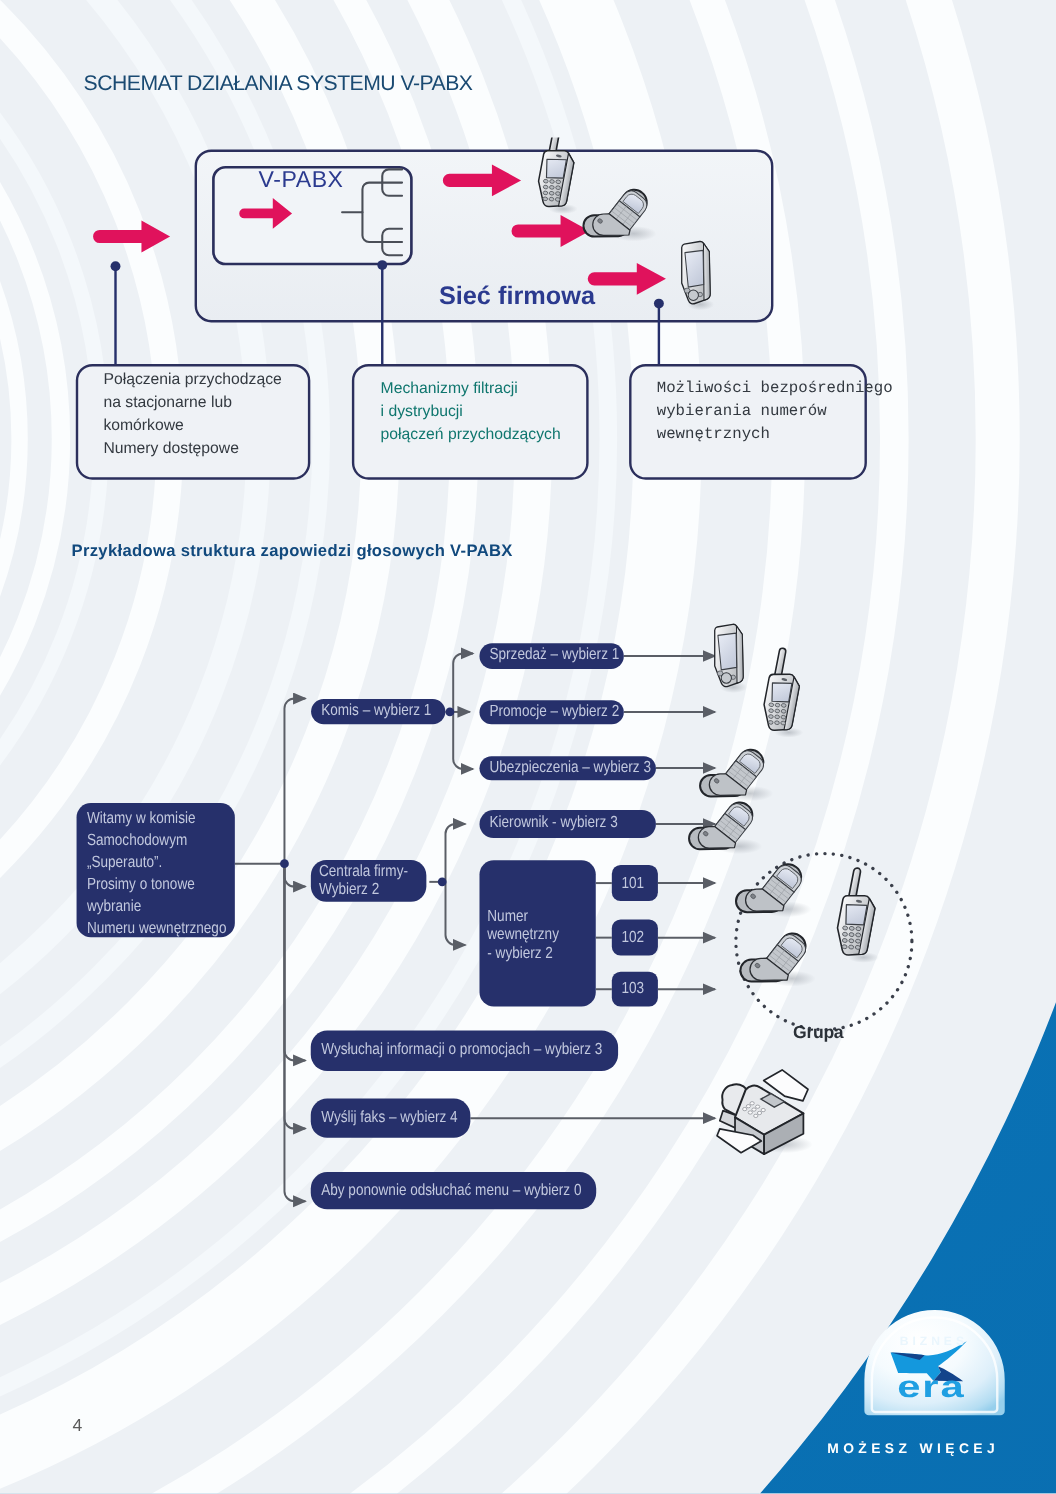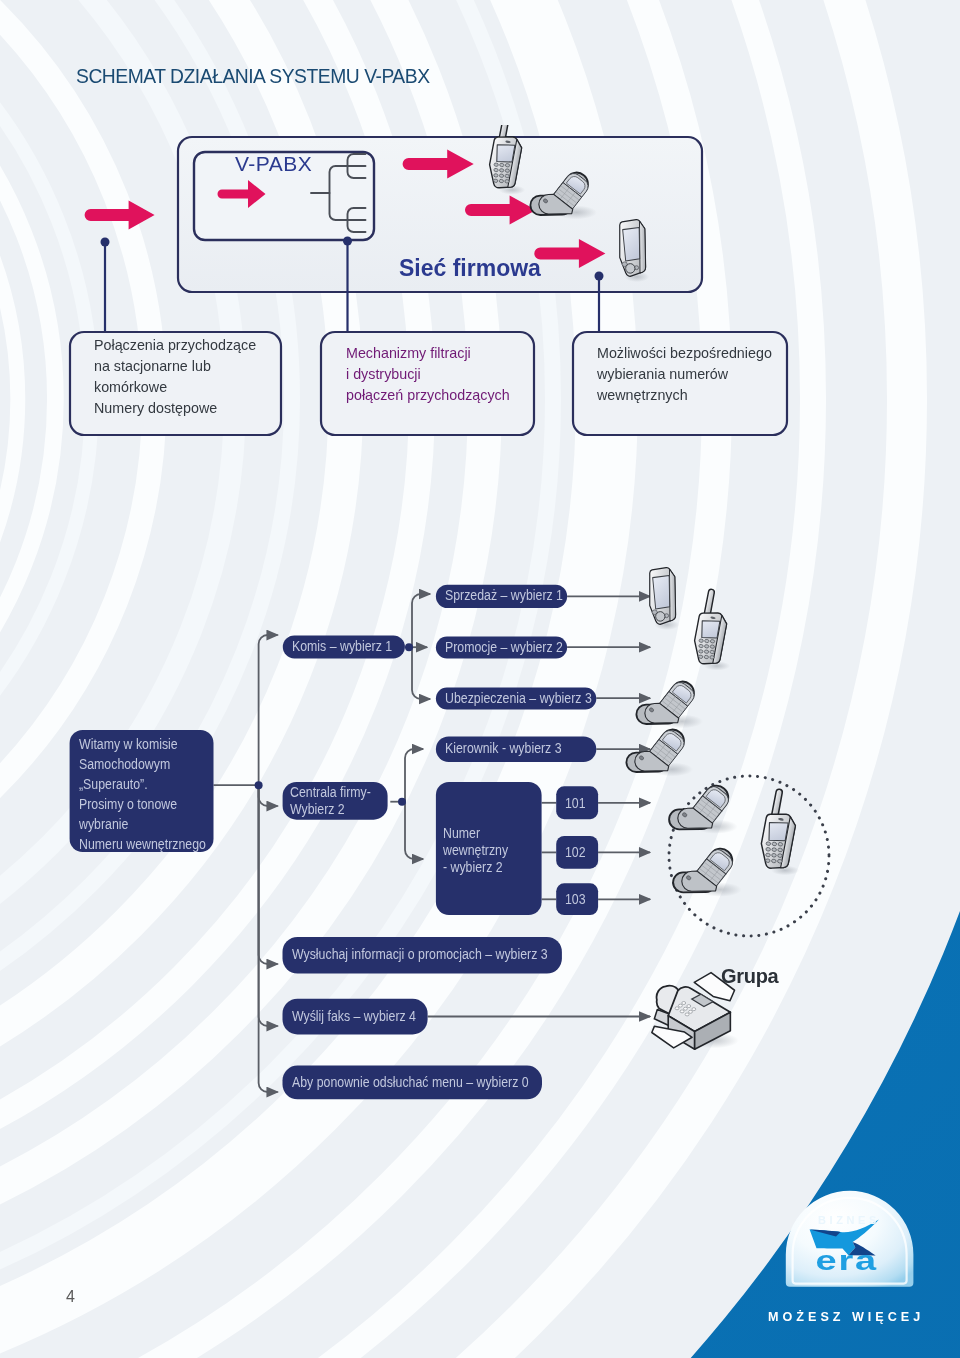--- a/index.html
+++ b/index.html
@@ -246,32 +246,33 @@
 
     <use href="#symCandybar" transform="translate(417,-9) scale(0.66)"></use>
     <use href="#symFlip" transform="translate(481,44) scale(0.70)"></use>
     <use href="#symPda" transform="translate(552,93) scale(0.62,0.70)"></use>
   </svg>
 
   <div class="abs" style="left:94px;top:335px;font-size:14.3px;line-height:21px;color:#333940;white-space:pre;">Połączenia przychodzące
 na stacjonarne lub
 komórkowe
 Numery dostępowe</div>
-  <div class="abs" style="left:346px;top:343px;font-size:14.3px;line-height:21px;color:#701a75;white-space:pre;">Mechanizmy filtracji
+  <div class="abs" style="left:346px;top:343px;font-size:14.3px;line-height:21px;color:#0f766e;white-space:pre;">Mechanizmy filtracji
 i dystrybucji
 połączeń przychodzących</div>
-  <div class="abs" style="left:597px;top:343px;font-size:14.3px;line-height:21px;color:#333940;white-space:pre;">Możliwości bezpośredniego
+  <div class="abs" style="left:597px;top:343px;font-size:14.3px;line-height:21px;color:#333940;white-space:pre;font-family:Liberation Mono, monospace;">Możliwości bezpośredniego
 wybierania numerów
 wewnętrznych</div>
 
   <div class="abs" style="left:235px;top:152px;font-size:21px;font-weight:normal;color:#2b3a8f;letter-spacing:0.5px;">V-PABX</div>
   <div class="abs" style="left:375px;top:255px;font-size:23px;font-weight:bold;color:#2b3a8f;margin-left:24px;">Sieć firmowa</div>
 
   <div class="abs" style="left:76px;top:66px;font-size:19.3px;letter-spacing:-0.47px;color:#1a4a72;">SCHEMAT DZIAŁANIA SYSTEMU V-PABX</div>
 
+  <div class="abs" style="left:65px;top:492px;font-size:15.1px;font-weight:bold;letter-spacing:0.3px;color:#11497d;">Przykładowa struktura zapowiedzi głosowych V-PABX</div>
 
   <svg class="abs" width="900" height="560" viewBox="0 0 900 560" style="left:60px;top:560px;">
     <defs>
       <marker id="arwGrey" markerWidth="7" markerHeight="7" refX="6.2" refY="3" orient="auto">
         <path d="M0 0 L7 3 L0 6 z" fill="#5a5e66"></path>
       </marker>
       <marker id="arwNavy" markerWidth="7" markerHeight="7" refX="6.2" refY="3" orient="auto">
         <path d="M0 0 L7 3 L0 6 z" fill="#3a3f4a"></path>
       </marker>
     </defs>
@@ -358,21 +359,21 @@
   <div class="abs cond" style="left:445px;top:740px;font-size:14.7px;color:#c2c8de;transform:scaleX(0.84);white-space:pre;">Kierownik - wybierz 3</div>
   <div class="abs cond" style="left:443px;top:825px;font-size:14.7px;line-height:17.2px;color:#c2c8de;transform:scaleX(0.84);white-space:pre;">Numer
 wewnętrzny
 - wybierz 2</div>
   <div class="abs cond" style="left:565px;top:795px;font-size:14.7px;color:#c2c8de;transform:scaleX(0.84);">101</div>
   <div class="abs cond" style="left:565px;top:844px;font-size:14.7px;color:#c2c8de;transform:scaleX(0.84);">102</div>
   <div class="abs cond" style="left:565px;top:891px;font-size:14.7px;color:#c2c8de;transform:scaleX(0.84);">103</div>
   <div class="abs cond" style="left:292px;top:946px;font-size:14.7px;color:#c2c8de;transform:scaleX(0.84);white-space:pre;">Wysłuchaj informacji o promocjach – wybierz 3</div>
   <div class="abs cond" style="left:292px;top:1008px;font-size:14.7px;color:#c2c8de;transform:scaleX(0.84);white-space:pre;">Wyślij faks – wybierz 4</div>
   <div class="abs cond" style="left:292px;top:1074px;font-size:14.7px;color:#c2c8de;transform:scaleX(0.84);white-space:pre;">Aby ponownie odsłuchać menu – wybierz 0</div>
-  <div class="abs" style="left:721px;top:931px;font-size:20px;font-weight:bold;color:#2b3138;letter-spacing:-0.3px;margin-top:34px;">Grupa</div>
+  <div class="abs" style="left:721px;top:931px;font-size:16px;font-weight:bold;color:#2b3138;letter-spacing:-0.3px;">Grupa</div>
 
   <svg class="abs" width="200" height="150" viewBox="0 0 200 150" style="left:760px;top:1185px;">
     <defs>
       <radialGradient id="domeG" cx="0.38" cy="0.3" r="0.82">
         <stop offset="0" stop-color="#ffffff"></stop>
         <stop offset="0.42" stop-color="#f5fbfe"></stop>
         <stop offset="0.72" stop-color="#ddeffa"></stop>
         <stop offset="0.92" stop-color="#b4ddf2"></stop>
         <stop offset="1" stop-color="#96cfec"></stop>
       </radialGradient>
@@ -399,17 +400,17 @@
 
       <path d="M49.6 44.6 C 64 45.3 74 46.2 80.5 47.0 C 79.0 48.5 77.5 50.0 76.0 51.4 Z" fill="#13448b"></path>
 
       <path d="M92.6 57.1 C 99.5 59.8 106.5 64.2 115.6 70.6 L 88.5 70.3 L 95.3 62.5 Z" fill="#13448b"></path>
     </g>
 
     <text x="0" y="0" font-family="'Liberation Sans',sans-serif" font-size="26" font-weight="bold" fill="#1f9fe2" letter-spacing="1.2" transform="translate(55.6,84.9) scale(1.46,1.08)">era</text>
   </svg>
 
   <div class="abs" style="left:818px;top:1214px;font-size:11px;font-weight:bold;color:#eaf6fd;letter-spacing:3.6px;">BIZNES</div>
-  <div class="abs" style="left:768px;top:1310px;font-size:12.6px;font-weight:bold;color:#ffffff;letter-spacing:4.0px;">MOŻESZ WIĘCEJ</div>
+  <div class="abs" style="left:752px;top:1310px;font-size:12.6px;font-weight:bold;color:#ffffff;letter-spacing:4.0px;">MOŻESZ WIĘCEJ</div>
 
   <div class="abs" style="left:66px;top:1288px;font-size:16px;color:#5a5a5a;">4</div>
 
 </div>
 
 </body></html>

